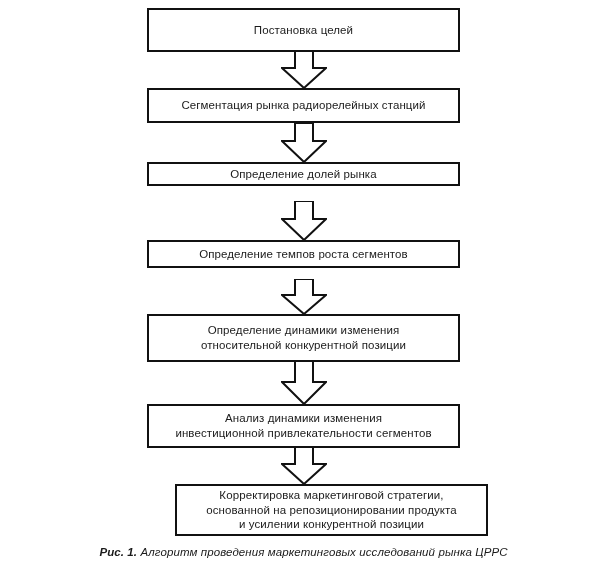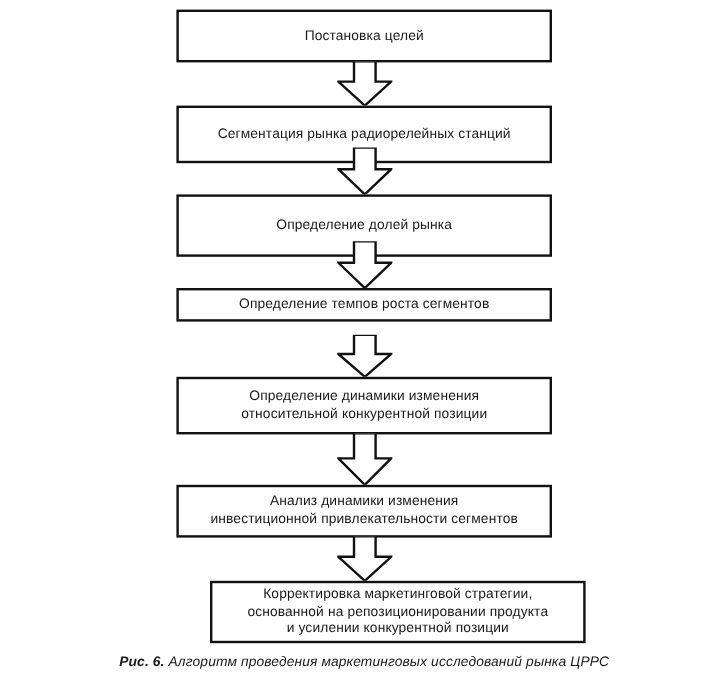--- a/index.html
+++ b/index.html
@@ -47,22 +47,22 @@
     color: #1a1a1a;
     letter-spacing: 0.1px;
   }
   .node .node-text {
     display: block;
     padding: 0 8px;
     white-space: pre-line;
   }
 
   .node.n1 { top: 8px;   height: 44px; }
-  .node.n2 { top: 88px;  height: 48px; }
-  .node.n3 { top: 162px; height: 52px; }
+  .node.n2 { top: 88px;  height: 35px; }
+  .node.n3 { top: 162px; height: 24px; }
   .node.n4 { top: 240px; height: 28px; }
   .node.n5 { top: 314px; height: 48px; }
   .node.n6 { top: 404px; height: 44px; }
   .node.n7 { top: 484px; height: 52px; margin-left: 28px; }
 
   
   .arrow {
     position: absolute;
     left: 281px;
     width: 46px;
@@ -167,17 +167,17 @@
 
     <div class="node n7">
       <span class="node-text">Корректировка маркетинговой стратегии,
 основанной на репозиционировании продукта
 и усилении конкурентной позиции</span>
     </div>
 
   </div>
 
   <div class="caption">
-    <span class="cap-label">Рис. 6.</span>
+    <span class="cap-label">Рис. 1.</span>
     <span class="cap-text">Алгоритм проведения маркетинговых исследований рынка ЦРРС</span>
   </div>
 
 </div>
 
 </body></html>

